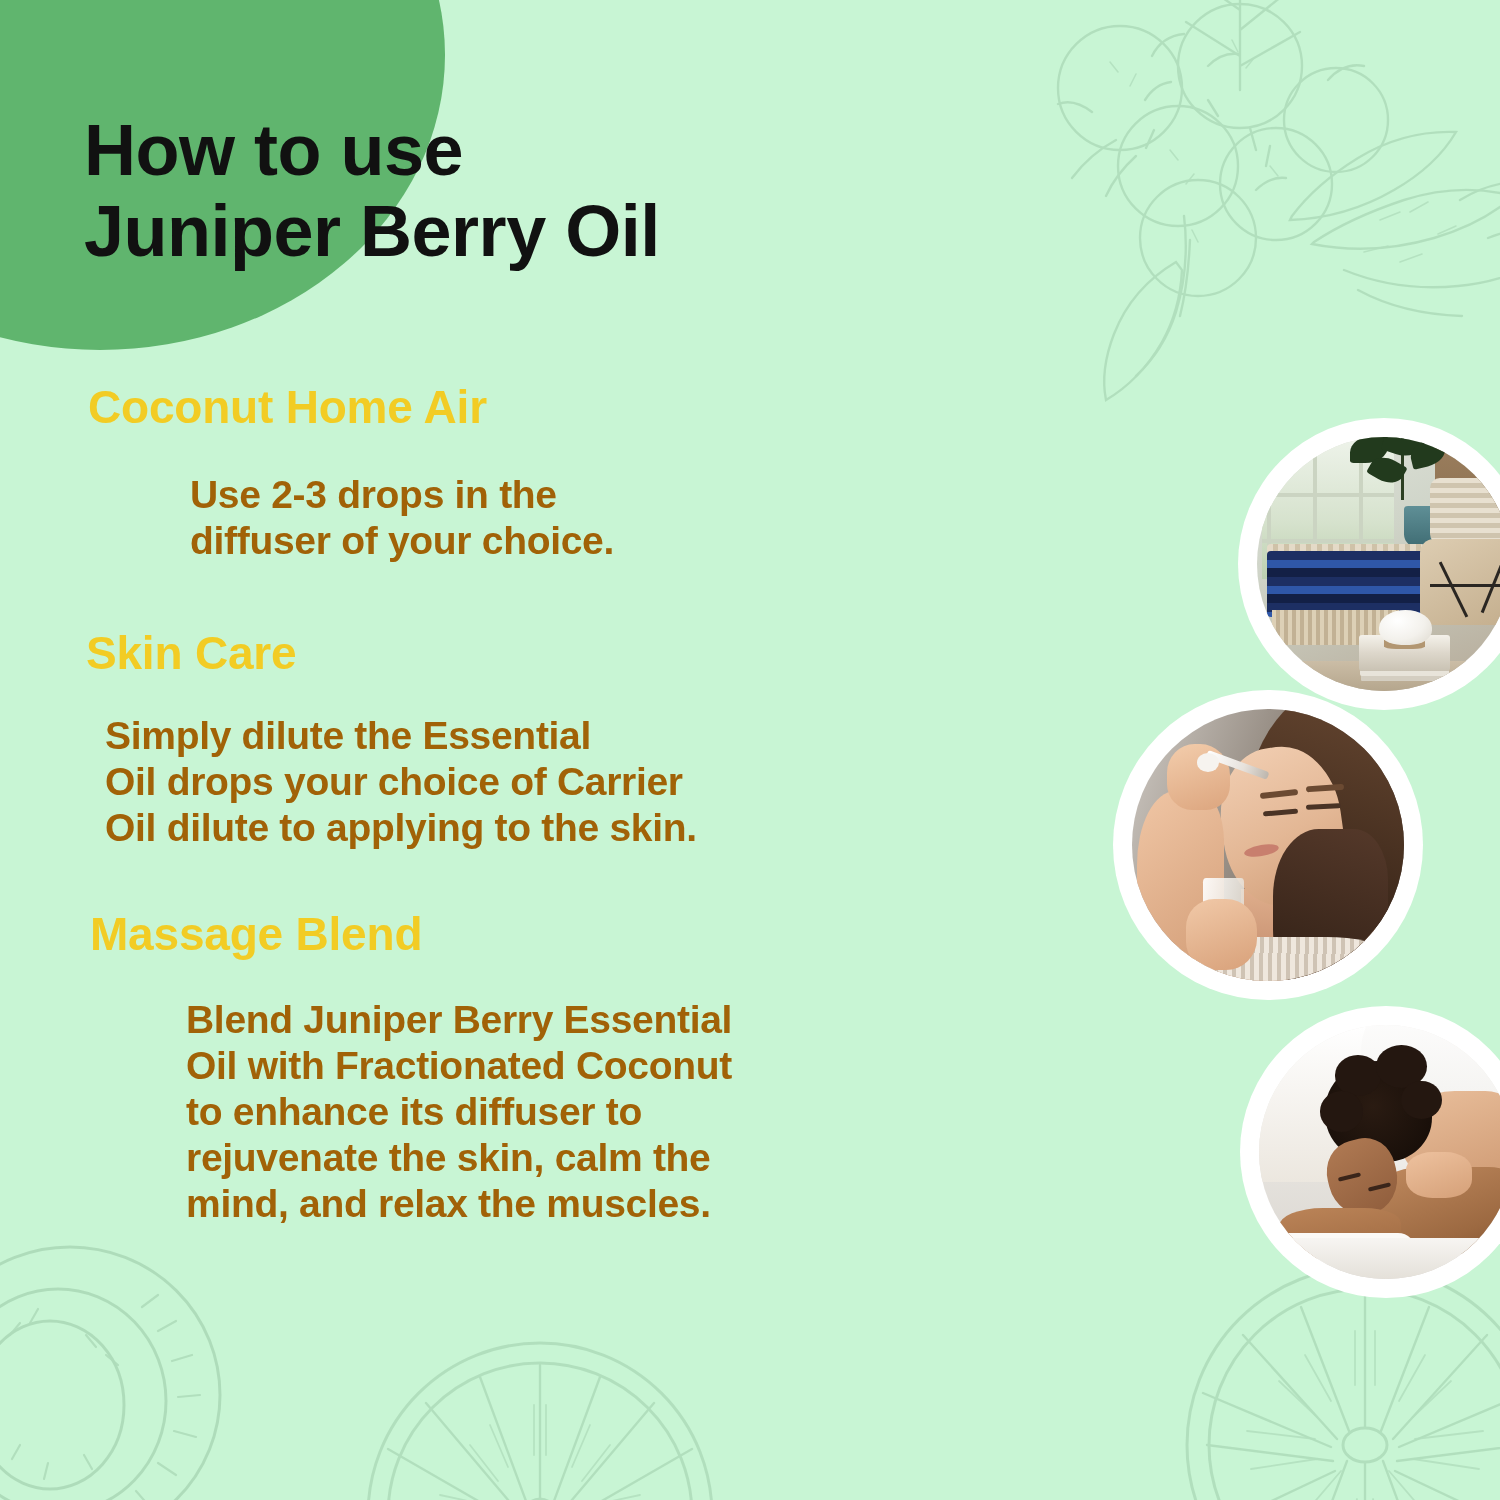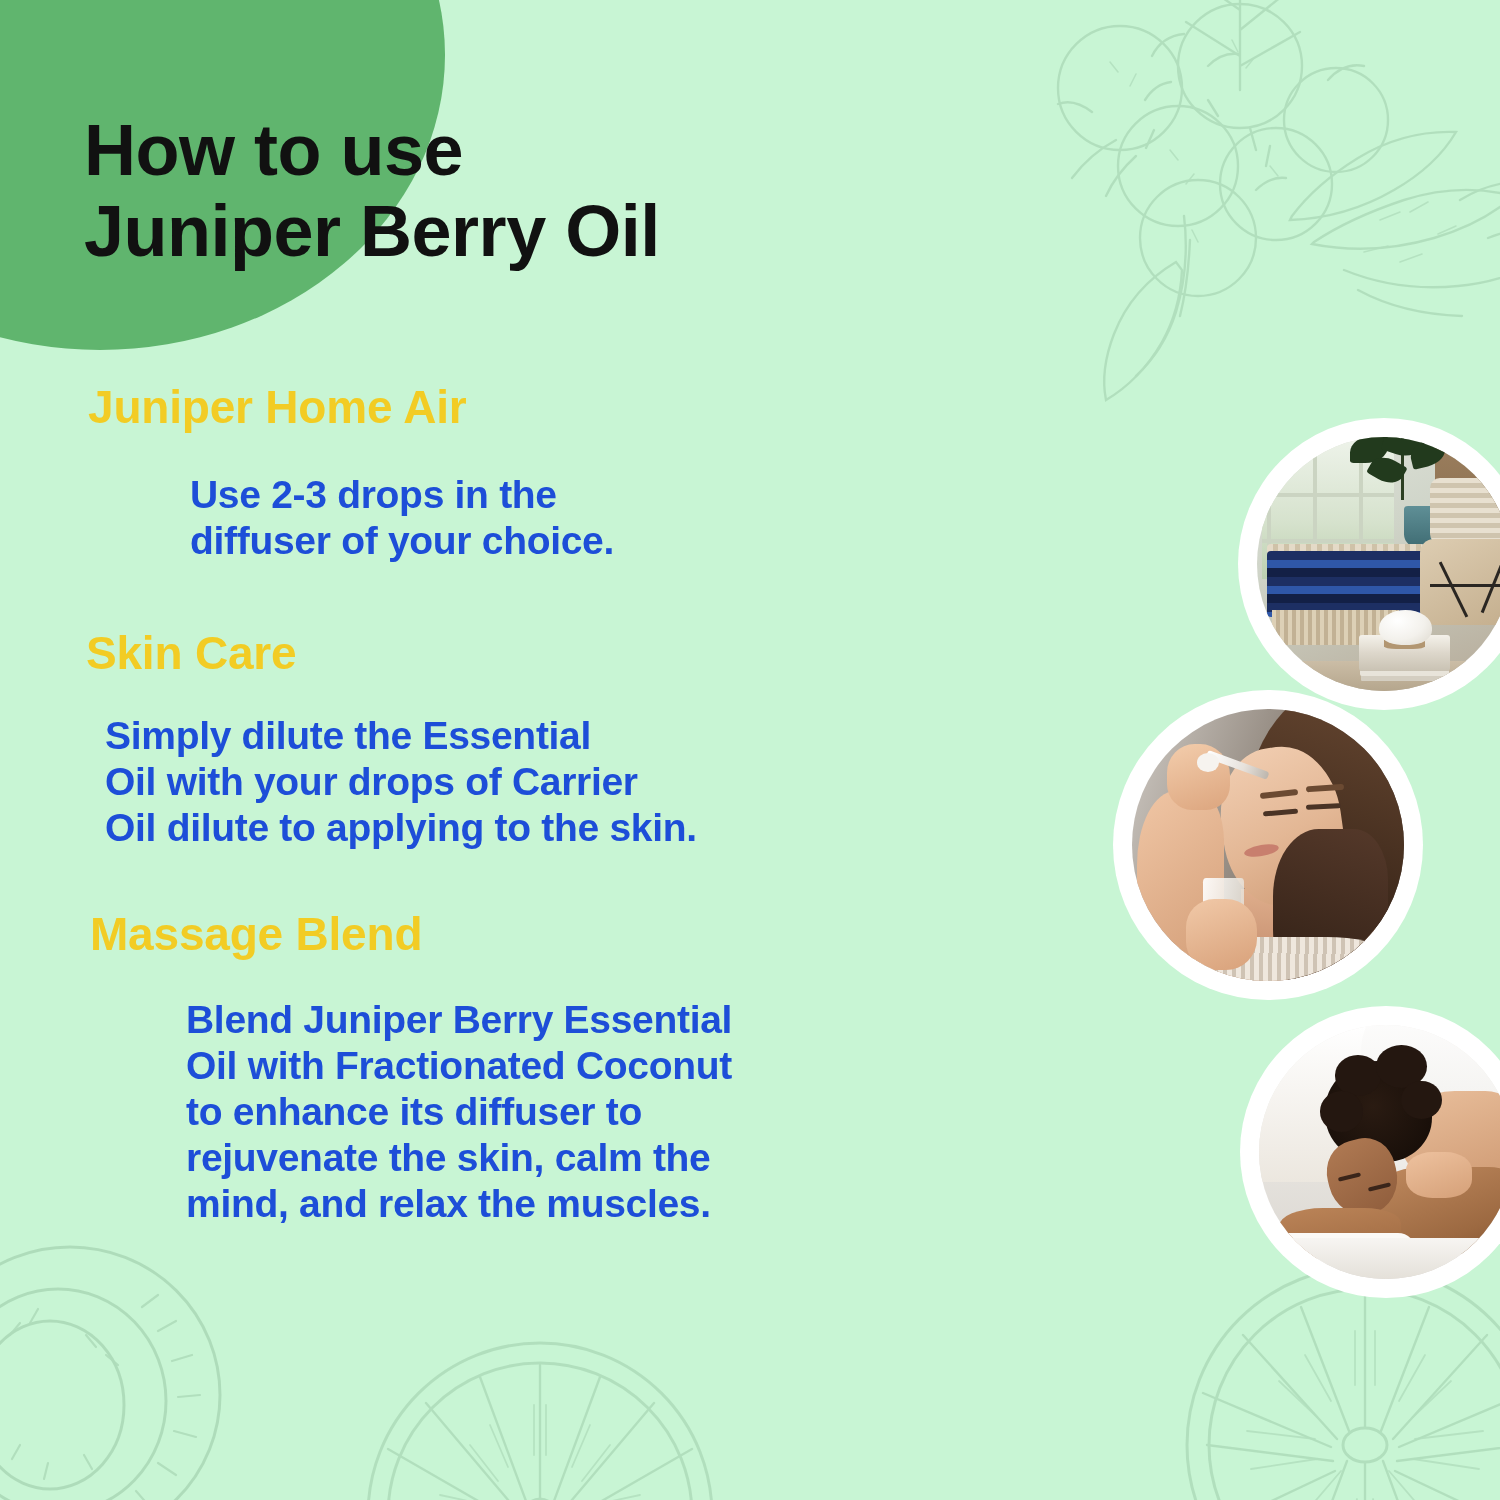--- a/index.html
+++ b/index.html
@@ -90,21 +90,21 @@
     padding-left: 88px;
     color: #f2cc24;
     font-size: 46px;
     font-weight: 700;
     line-height: 1.12;
     letter-spacing: -0.2px;
   }
   .section-body {
     margin: 0;
     padding-left: 190px;
-    color: #1d4ed8;
+    color: #a16207;
     font-size: 39px;
     font-weight: 700;
     line-height: 1.18;
     letter-spacing: -0.3px;
   }
   .section-body .bline { display: block; white-space: nowrap; }
 
   #sec-freshen { margin-bottom: 0; }
   #sec-freshen .section-body { margin-top: 38px; }
   #sec-skin { margin-top: 64px; }
@@ -348,32 +348,32 @@
   <div id="header-blob"></div>
 
   <h1 id="title">
     <span class="tline">How to use</span>
     <span class="tline">Juniper Berry Oil</span>
   </h1>
 
   <div id="content">
 
     <div class="section" id="sec-freshen">
-      <h2 class="section-heading">Juniper Home Air</h2>
+      <h2 class="section-heading">Coconut Home Air</h2>
       <p class="section-body">
         <span class="bline">Use 2-3 drops in the</span>
         <span class="bline">diffuser of your choice.</span>
       </p>
     </div>
 
     <div class="section" id="sec-skin">
       <h2 class="section-heading">Skin Care</h2>
       <p class="section-body">
         <span class="bline">Simply dilute the Essential</span>
-        <span class="bline">Oil with your drops of Carrier</span>
+        <span class="bline">Oil drops your choice of Carrier</span>
         <span class="bline">Oil dilute to applying to the skin.</span>
       </p>
     </div>
 
     <div class="section" id="sec-massage">
       <h2 class="section-heading">Massage Blend</h2>
       <p class="section-body">
         <span class="bline">Blend Juniper Berry Essential</span>
         <span class="bline">Oil with Fractionated Coconut</span>
         <span class="bline">to enhance its diffuser to</span>

